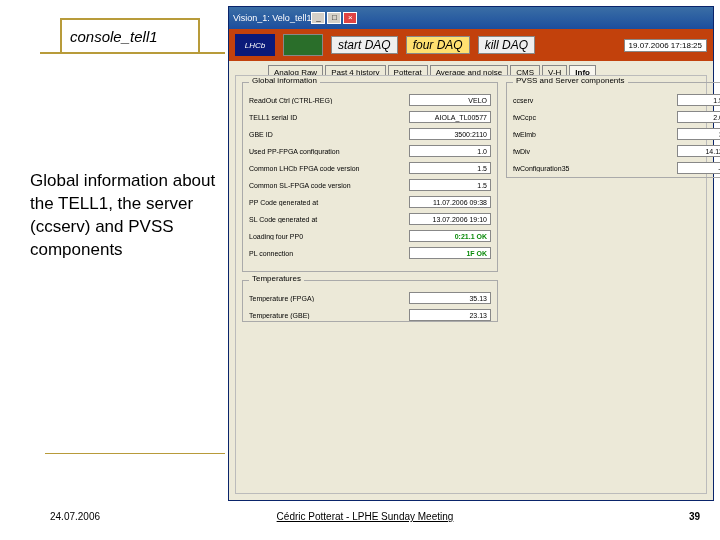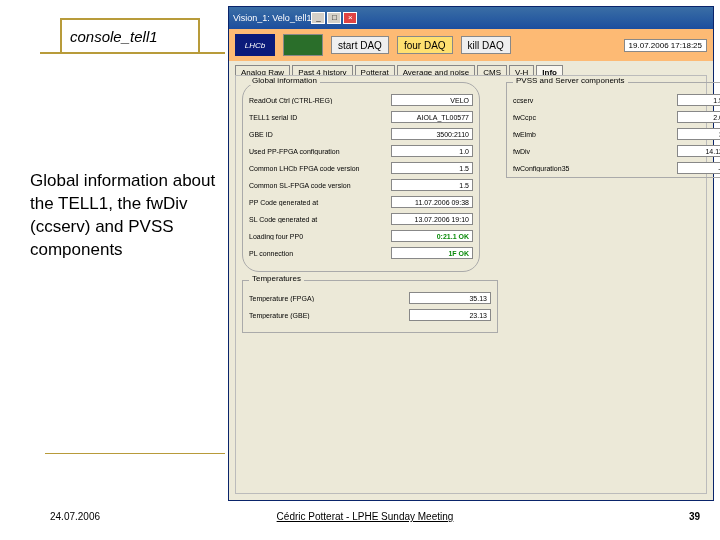--- a/index.html
+++ b/index.html
@@ -13,52 +13,52 @@
   .footer-center { position: absolute; bottom: 18px; left: 265px; width: 200px; text-align: center; font-size: 10px; text-decoration: underline; }
   .footer-num { position: absolute; bottom: 18px; right: 20px; font-size: 10px; font-weight: bold; }
 
   
   .win { position: absolute; top: 6px; left: 228px; width: 486px; height: 495px; border: 1px solid #0a246a; background: #ece9d8; font-family: Tahoma, sans-serif; }
   .titlebar { height: 22px; background: linear-gradient(#3a6ea5,#1c4e9e); color: #fff; display: flex; align-items: center; padding: 0 4px; font-size: 9px; }
   .titlebar .controls { display: flex; gap: 2px; }
   .titlebar .ctrl { width: 14px; height: 12px; background: #d4d0c8; border: 1px solid #fff; font-size: 8px; text-align: center; line-height: 10px; color: #000; }
   .titlebar .ctrl.close { background: #e04343; color: #fff; }
 
-  .toolbar { height: 30px; display: flex; align-items: center; gap: 8px; padding: 16px 6px; background: #fdba74; }
+  .toolbar { height: 30px; display: flex; align-items: center; gap: 8px; padding: 16px 6px; background: #c2410c; }
   .logo-lhcb { width: 40px; height: 22px; background: #0a1a7a; color: #fff; font-size: 8px; display: flex; align-items: center; justify-content: center; font-style: italic; }
   .logo-board { width: 40px; height: 22px; background: #2a6e2a; border: 1px solid #888; }
-  .daq-btn { height: 18px; padding: 0 6px; font-size: 10px; border: 1px solid #888; background: #efefef; display: flex; align-items: center; }
+  .daq-btn { height: 18px; padding: 0 6px; font-size: 12px; border: 1px solid #888; background: #efefef; display: flex; align-items: center; font-style: italic; }
   .daq-btn.warn { background: #ffe070; }
   .timestamp { margin-left: auto; border: 1px solid #888; background: #fff; padding: 1px 4px; font-size: 8px; }
 
-  .tabstrip { display: flex; gap: 0; padding: 0 6px; margin-top: 4px; font-size: 8px; }
+  .tabstrip { display: flex; gap: 0; padding: 0 6px; margin-top: 4px; font-size: 8px; margin-left: 33px; }
   .tab { border: 1px solid #888; border-bottom: none; padding: 2px 5px; background: #ece9d8; margin-right: 2px; }
   .tab.active { background: #f8f6ef; font-weight: bold; text-decoration: underline; }
 
   .panel-area { position: absolute; top: 68px; left: 6px; right: 6px; bottom: 6px; background: #ece9d8; border: 1px solid #bbb; }
 
   .group { position: absolute; border: 1px solid #aaa; padding: 10px 6px 6px 6px; }
   .group-title { position: absolute; top: -7px; left: 6px; background: #ece9d8; padding: 0 3px; font-size: 8px; }
   .row { display: flex; align-items: center; margin-bottom: 3px; height: 14px; }
   .lbl { font-size: 7px; flex: 1; white-space: nowrap; overflow: hidden; }
   .val { width: 82px; height: 12px; border: 1px solid #888; background: #fff; font-size: 7px; text-align: right; padding: 0 3px; line-height: 12px; }
   .val.ok { color: #0a8a0a; font-weight: bold; }
   .val.narrow { width: 50px; }
 
-  .g1 { top: 6px; left: 6px; width: 238px; height: 190px; border-radius: 17px; }
+  .g1 { top: 6px; left: 6px; width: 256px; height: 190px; }
   .g2 { top: 6px; left: 270px; width: 228px; height: 96px; }
-  .g3 { top: 204px; left: 6px; width: 256px; height: 53px; }
+  .g3 { top: 204px; left: 6px; width: 256px; height: 42px; }
 </style>
 </head>
 <body>
 
 <div class="slide">
   <div class="title-box">console_tell1</div>
   <div class="title-underline"></div>
-  <div class="body-text">Global information about the TELL1, the fwDiv (ccserv) and PVSS components</div>
+  <div class="body-text">Global information about the TELL1, the server (ccserv) and PVSS components</div>
   <div class="bottom-line"></div>
   <div class="footer-date">24.07.2006</div>
   <div class="footer-center">Cédric Potterat - LPHE Sunday Meeting</div>
   <div class="footer-num">39</div>
 
   <div class="win">
     <div class="titlebar">
       <span>Vision_1: Velo_tell1</span>
       <span class="controls">
         <span class="ctrl">_</span>

